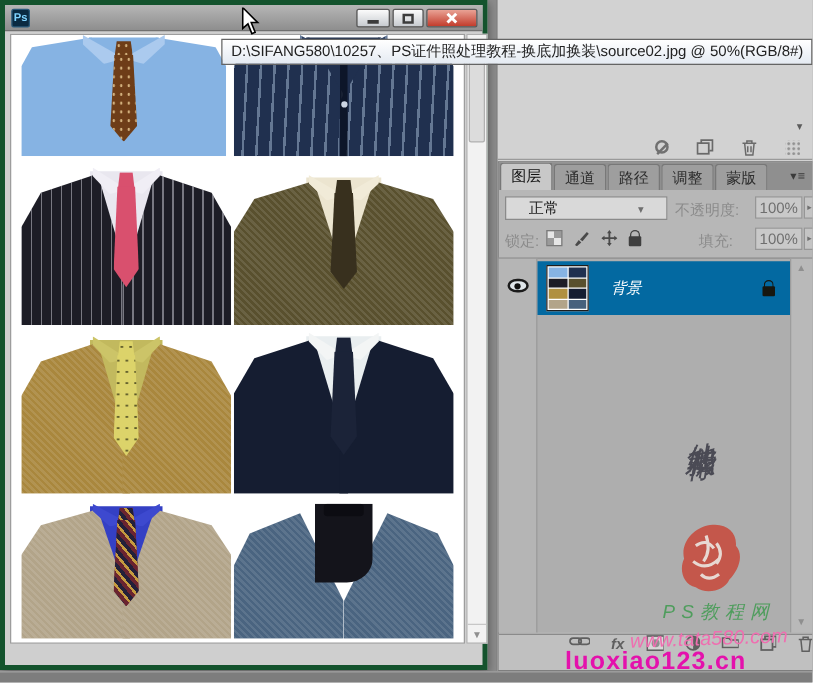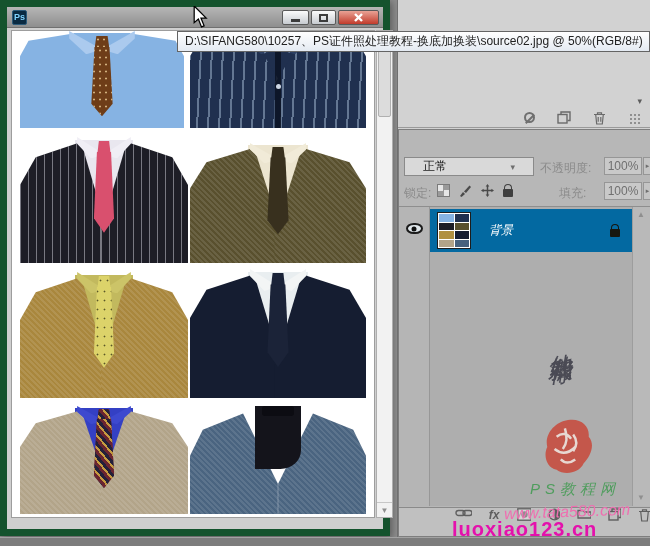--- a/index.html
+++ b/index.html
@@ -1,21 +1,21 @@
 <!DOCTYPE html>
 <html><head>
 <meta charset="utf-8">
 <style>
   * { margin:0; padding:0; box-sizing:border-box; }
   html,body { width:650px; height:546px; overflow:hidden; }
   body { font-family:"Liberation Sans", sans-serif; background:#8c8c8c; position:relative; font-size:12px; }
 
   
   #doc-window { position:absolute; left:0; top:0; width:390px; height:536px;
-    background:#cfcfcf; border:7px solid #14532d; box-shadow:2px 2px 7px rgba(0,0,0,.35); }
+    background:#cfcfcf; border:4px solid #14532d; box-shadow:2px 2px 7px rgba(0,0,0,.35); }
   #titlebar { position:absolute; left:0; top:0; right:0; height:21px;
     background:linear-gradient(#b6b6b6,#8e8e8e); border-bottom:1px solid #707070;
     display:flex; align-items:center; padding-left:5px; }
   #app-badge { width:15px; height:15px; background:#0a2a42; border:1px solid #2b5a7a; border-radius:2px;
     color:#7fd3ff; font-weight:bold; font-size:9px; display:flex; align-items:center; justify-content:center; }
   #title-text { margin-left:7px; color:#161616; font-size:12px; white-space:nowrap; }
   #win-buttons { position:absolute; right:4px; top:3px; display:flex; gap:2px; }
   .winbtn { height:15px; border:1px solid #5a5a5a; border-radius:2px;
     background:linear-gradient(#fbfbfb,#c7cbd0); display:flex; align-items:center; justify-content:center; }
   #btn-min { width:27px; } #btn-max { width:25px; }
@@ -291,20 +291,28 @@
         <rect x="1" y="3.5" width="9" height="8.5" fill="none" stroke="#6a6a6a" stroke-width="1.4"></rect>
         <path d="M4 3.5 V1 H13 V9.5 H10.5" fill="none" stroke="#6a6a6a" stroke-width="1.4"></path>
       </svg>
     <svg width="13" height="14">
         <path d="M1 3.5 H12 M4.5 3.5 V1.8 H8.5 V3.5 M2.7 3.5 L3.7 13 H9.3 L10.3 3.5 M5.2 6 V10.8 M7.8 6 V10.8" stroke="#6a6a6a" stroke-width="1.2" fill="none"></path>
       </svg>
     <div class="grip" style="height:12px;width:12px;"></div>
   </div>
 
   <div id="layers-panel">
+    <div id="tabs-row">
+      <div class="tab active">图层</div>
+      <div class="tab">通道</div>
+      <div class="tab">路径</div>
+      <div class="tab">调整</div>
+      <div class="tab">蒙版</div>
+      <div id="panel-menu">▾≡</div>
+    </div>
 
     <div id="blend-row">
       <div id="blend-select">
         <span>正常</span>
         <span class="dd-arrow">▾</span>
       </div>
       <span class="dim-label" id="opacity-label">不透明度:</span>
       <div class="val-box">100%</div>
       <div class="val-arrow">▸</div>
     </div>

